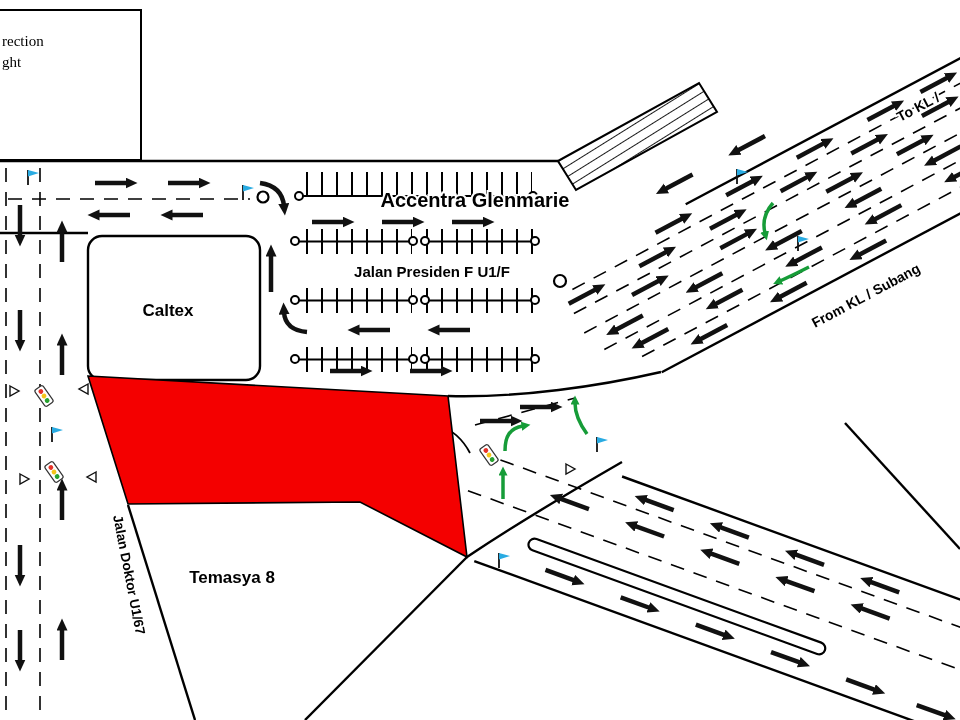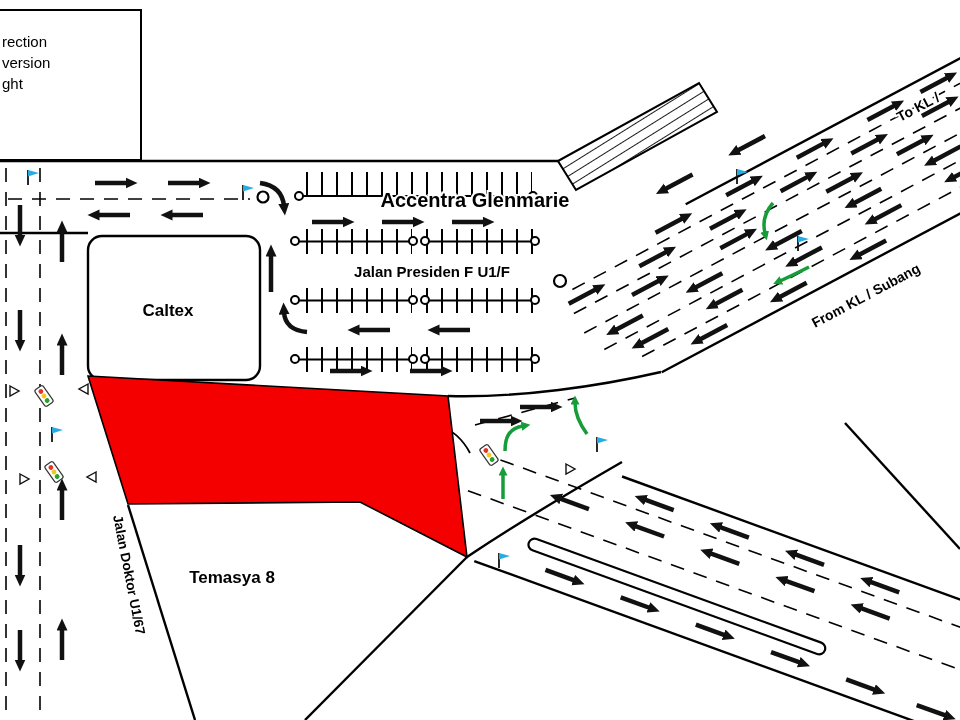--- a/index.html
+++ b/index.html
@@ -2,21 +2,21 @@
 <html><head>
 <meta charset="utf-8">
 <style>
   html,body{margin:0;padding:0;background:#fff;}
   #stage{position:relative;width:960px;height:720px;overflow:hidden;background:#fff;
          font-family:"Liberation Sans",sans-serif;}
   #stage svg{position:absolute;left:0;top:0;}
   .legend{position:absolute;left:-70px;top:9px;width:212px;height:152px;background:#fff;
           border:2px solid #000;box-sizing:border-box;padding:20px 0 0 70px;z-index:5;
           font-size:15px;line-height:21px;color:#000;}
-  .legend div{white-space:nowrap;}
+  .legend div{white-space:nowrap;font-family:Liberation Serif, serif;}
   .edge{stroke:#000;stroke-width:2.4;fill:none;}
   .thin{stroke:#000;stroke-width:1.8;fill:none;}
   .dash{stroke:#000;stroke-width:1.6;fill:none;stroke-dasharray:14 10;}
   .arr{stroke:#111;stroke-width:4.5;fill:none;}
   .garr{stroke:#169C38;stroke-width:3.5;fill:none;}
   .lbl{font-family:"Liberation Sans",sans-serif;font-weight:bold;fill:#000;
        paint-order:stroke;stroke:#fff;stroke-width:4px;}
 </style>
 </head>
 <body>
@@ -240,17 +240,16 @@
       <text class="lbl" x="168" y="316" font-size="17" text-anchor="middle">Caltex</text>
       <text class="lbl" x="232" y="583" font-size="17" text-anchor="middle">Temasya 8</text>
       <text class="lbl" font-size="13.5" transform="translate(113,516) rotate(79)">Jalan Doktor U1/67</text>
       <text class="lbl" font-size="14" transform="translate(900,122) rotate(-28)">To KL /</text>
       <text class="lbl" font-size="14" transform="translate(815,328) rotate(-28)">From KL / Subang</text>
     </g>
   </svg>
 
   <div class="legend">
     <div>rection</div>
-    <div>version</div>
     <div>ght</div>
   </div>
 
 </div>
 
 </body></html>

